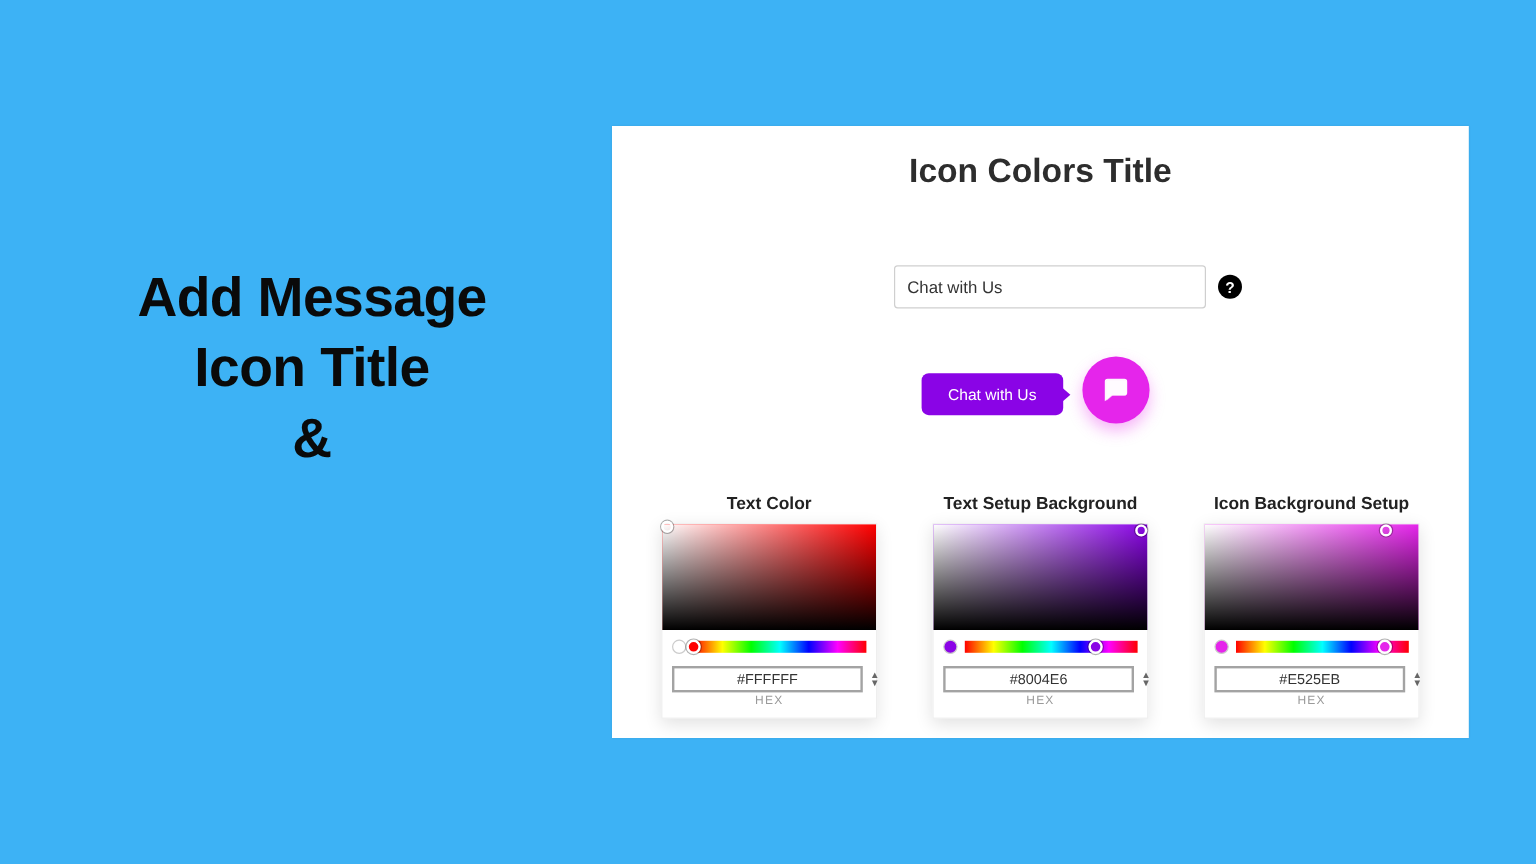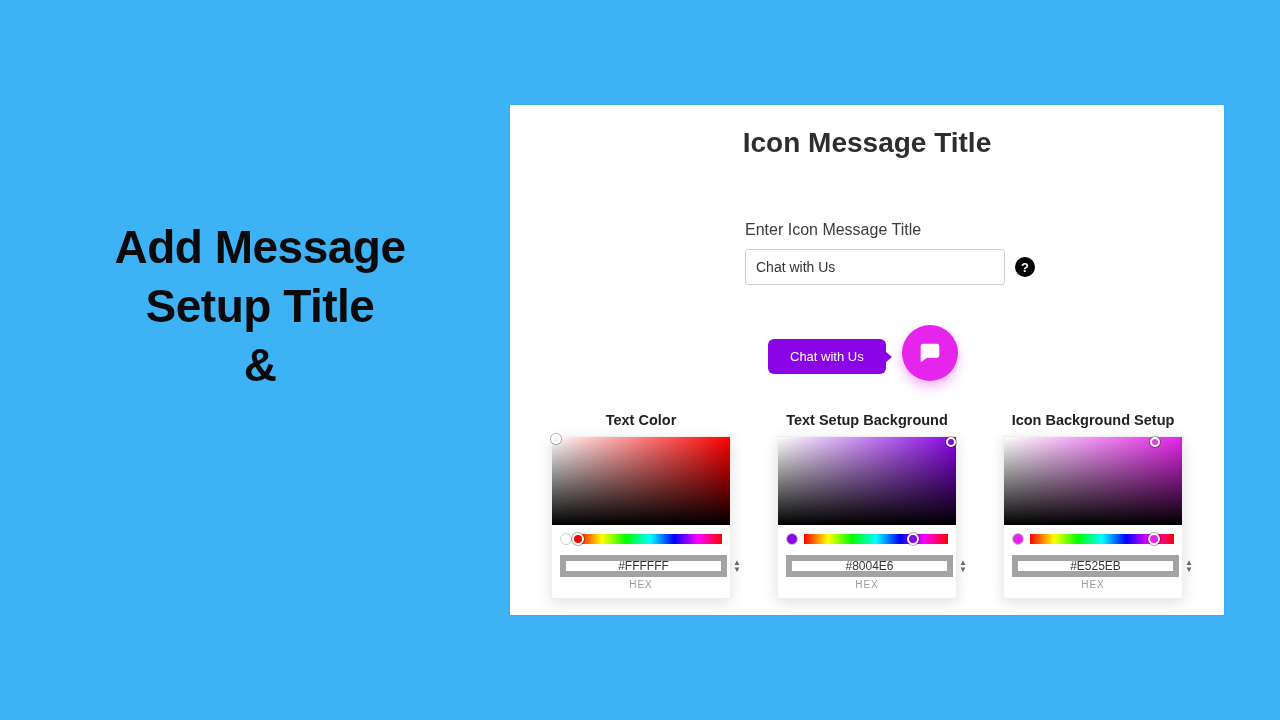--- a/index.html
+++ b/index.html
@@ -112,40 +112,39 @@
   }
   .hue-cursor {
     position:absolute; top:50%; width:12px; height:12px;
     border:2px solid #fff; border-radius:50%;
     transform:translate(-50%,-50%);
     box-shadow:0 0 0 1px rgba(0,0,0,.3);
   }
   .hex-row { display:flex; align-items:center; padding:6px 8px 2px; gap:6px; }
   .hex-input {
     flex:1; text-align:center; height:22px;
-    border:6px solid #a3a3a3; font-size:12px; color:#333;
+    border:2px solid #a3a3a3; font-size:12px; color:#333;
   }
   .stepper { display:flex; flex-direction:column; color:#666; font-size:8px; line-height:7px; cursor:pointer; user-select:none; }
   .hex-label { font-size:10px; color:#9a9a9a; letter-spacing:1px; padding-bottom:8px; }
 </style>
 </head>
 <body>
 
 <div class="left-hero">
   <div>Add Message</div>
-  <div>Setup Title</div>
+  <div>Icon Title</div>
   <div>&amp;</div>
 </div>
 
 <div class="panel">
 
-  <h2 class="panel-title">Icon Message Title</h2>
+  <h2 class="panel-title">Icon Colors Title</h2>
 
   <div class="field-group">
-    <div class="field-label">Enter Icon Message Title</div>
     <div class="field-row">
       <input class="text-input" type="text" value="Chat with Us" style="">
       <div class="help-circle">?</div>
     </div>
   </div>
 
   <div class="chat-preview">
     <div class="chat-pill">Chat with Us</div>
     <div class="chat-bubble">
       <svg viewBox="0 0 24 24">

